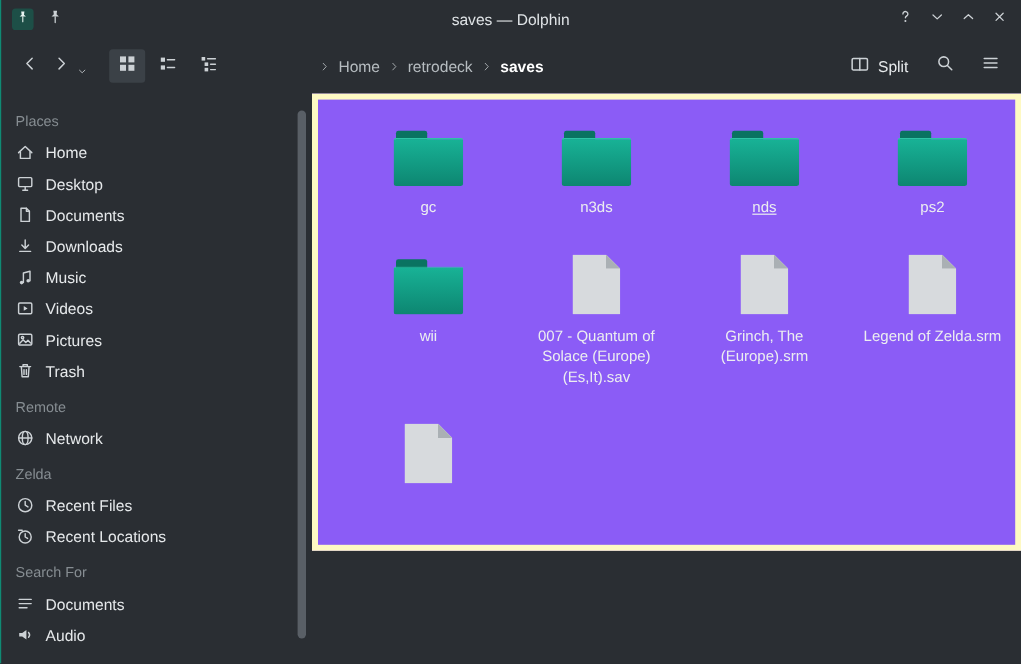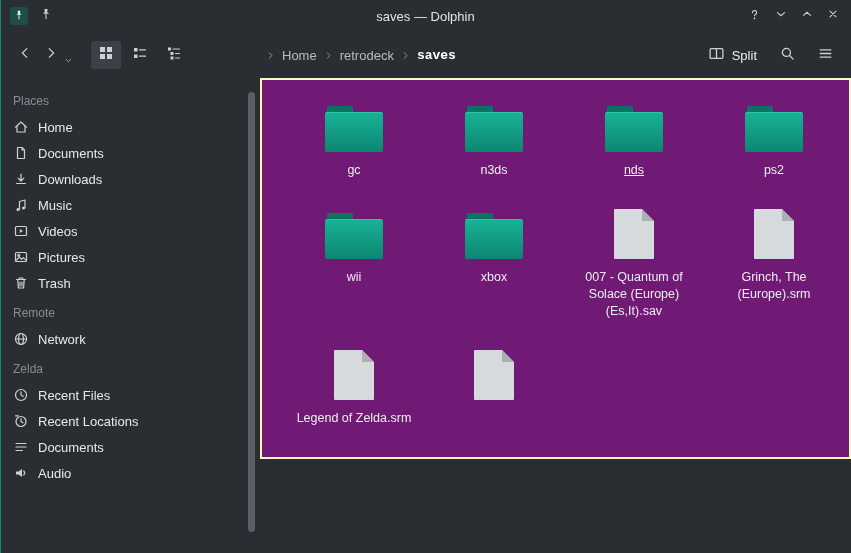--- a/index.html
+++ b/index.html
@@ -25,36 +25,36 @@
   
   .toolbar { height:46px; display:flex; align-items:center; padding:0 12px; }
   .nav-btn { width:26px; height:28px; display:flex; align-items:center; justify-content:center; }
   .fwd-wrap { display:flex; align-items:flex-end; }
   .fwd-caret { width:11px; height:20px; display:flex; align-items:flex-end; }
   .view-group { display:flex; gap:4px; margin-left:16px; }
   .view-btn { width:30px; height:28px; display:flex; align-items:center; justify-content:center; border-radius:3px; }
   .view-btn.active { background:#3b4147; }
   .breadcrumb { margin-left:76px; display:flex; align-items:center; gap:3px; font-size:13px; white-space:nowrap; }
   .crumb { color:#b6bcc0; padding:0 3px; }
-  .crumb.current { color:#ffffff; font-weight:bold;font-family:Liberation Mono, monospace; }
+  .crumb.current { color:#ffffff; font-weight:bold; }
   .crumb-sep { display:flex; align-items:center; opacity:.75; }
   .toolbar-right { margin-left:auto; display:flex; align-items:center; gap:10px; }
   .split-btn { display:flex; align-items:center; gap:7px; font-size:13px; color:#e8ebed; padding:4px 6px; }
   .icon-btn { width:28px; height:28px; display:flex; align-items:center; justify-content:center; }
 
   
   .content { display:flex; height:381px; }
 
   .sidebar { width:260px; position:relative; padding-top:6px; flex:none; }
   .section-header { padding:10px 0 6px 13px; font-size:12px; color:#868d92; }
   .sidebar-item { display:flex; align-items:center; gap:9px; height:26px; padding-left:13px; font-size:13px; color:#e6e9eb; }
   .sidebar-item .sb-icon { width:16px; height:16px; display:flex; flex:none; }
   .sb-scroll { position:absolute; right:5px; top:14px; width:7px; height:440px; background:#595f66; border-radius:4px; }
 
-  .main { flex:1; background:#701a75; border:2px solid #fef9c3; position:relative; padding:18px 0 0 22px; overflow:hidden; }
+  .main { flex:1; background:#8b5cf6; border:5px solid #fef9c3; position:relative; padding:18px 0 0 22px; overflow:hidden; }
   .grid { display:grid; grid-template-columns:repeat(4,140px); row-gap:26px; }
   .cell { display:flex; flex-direction:column; align-items:center; }
   .icon-slot { height:54px; display:flex; align-items:flex-end; justify-content:center; }
   .cell-label { margin-top:10px; max-width:118px; text-align:center; font-size:12.5px; line-height:17px; color:#eceef0; overflow-wrap:anywhere; }
   .cell-label.focused { text-decoration:underline; }
 
   .folder { width:58px; height:46px; position:relative; }
   .folder .tab { position:absolute; top:0; left:2px; width:26px; height:10px; background:#0a7361; border-radius:2px 2px 0 0; }
   .folder .body { position:absolute; top:6px; left:0; right:0; bottom:0; border-radius:2px;
     background:linear-gradient(180deg,#18b296 0%,#0d8671 100%); border-top:1px solid #2ec3a6; }
@@ -207,20 +207,29 @@
             <svg width="16" height="16" viewBox="0 0 16 16" fill="none" stroke="#ccd1d5" stroke-width="1.2" stroke-linecap="round" stroke-linejoin="round">
               <path d="M2.5 8.2 8 3l5.5 5.2"></path>
               <path d="M4 7.5V13h8V7.5"></path>
             </svg>
           </span>
           <span>Home</span>
         </div>
         <div class="sidebar-item">
           <span class="sb-icon">
             <svg width="16" height="16" viewBox="0 0 16 16" fill="none" stroke="#ccd1d5" stroke-width="1.2" stroke-linecap="round" stroke-linejoin="round">
+              <rect x="2.5" y="3" width="11" height="7.5" rx="1"></rect>
+              <path d="M6 13.5h4M8 10.5v3"></path>
+            </svg>
+          </span>
+          <span>Desktop</span>
+        </div>
+        <div class="sidebar-item">
+          <span class="sb-icon">
+            <svg width="16" height="16" viewBox="0 0 16 16" fill="none" stroke="#ccd1d5" stroke-width="1.2" stroke-linecap="round" stroke-linejoin="round">
               <path d="M4.5 2.5h4.5l2.5 2.5v8.5h-7z"></path>
               <path d="M9 2.5V5h2.5"></path>
             </svg>
           </span>
           <span>Documents</span>
         </div>
         <div class="sidebar-item">
           <span class="sb-icon">
             <svg width="16" height="16" viewBox="0 0 16 16" fill="none" stroke="#ccd1d5" stroke-width="1.2" stroke-linecap="round" stroke-linejoin="round">
               <path d="M8 3v6.5M5.2 7.2 8 10l2.8-2.8"></path>
@@ -292,20 +301,21 @@
         <div class="sidebar-item">
           <span class="sb-icon">
             <svg width="16" height="16" viewBox="0 0 16 16" fill="none" stroke="#ccd1d5" stroke-width="1.2" stroke-linecap="round" stroke-linejoin="round">
               <circle cx="8" cy="8.5" r="5"></circle>
               <path d="M8 5.8v2.7l2 1.2"></path>
               <path d="M2.5 2.8h3"></path>
             </svg>
           </span>
           <span>Recent Locations</span>
         </div>
+        <div class="section-header">Search For</div>
         <div class="sidebar-item">
           <span class="sb-icon">
             <svg width="16" height="16" viewBox="0 0 16 16" fill="none" stroke="#ccd1d5" stroke-width="1.2" stroke-linecap="round" stroke-linejoin="round">
               <path d="M3 4.5h10M3 8h10M3 11.5h6.5"></path>
             </svg>
           </span>
           <span>Documents</span>
         </div>
         <div class="sidebar-item">
           <span class="sb-icon">
@@ -361,29 +371,20 @@
           <div class="icon-slot">
             <div class="folder">
               <div class="tab"></div>
               <div class="body"></div>
             </div>
           </div>
           <div class="cell-label">wii</div>
         </div>
         <div class="cell">
           <div class="icon-slot">
-            <div class="folder">
-              <div class="tab"></div>
-              <div class="body"></div>
-            </div>
-          </div>
-          <div class="cell-label">xbox</div>
-        </div>
-        <div class="cell">
-          <div class="icon-slot">
             <div class="file">
               <div class="fold"></div>
             </div>
           </div>
           <div class="cell-label">007 - Quantum of Solace (Europe) (Es,It).sav</div>
         </div>
         <div class="cell">
           <div class="icon-slot">
             <div class="file">
               <div class="fold"></div>

